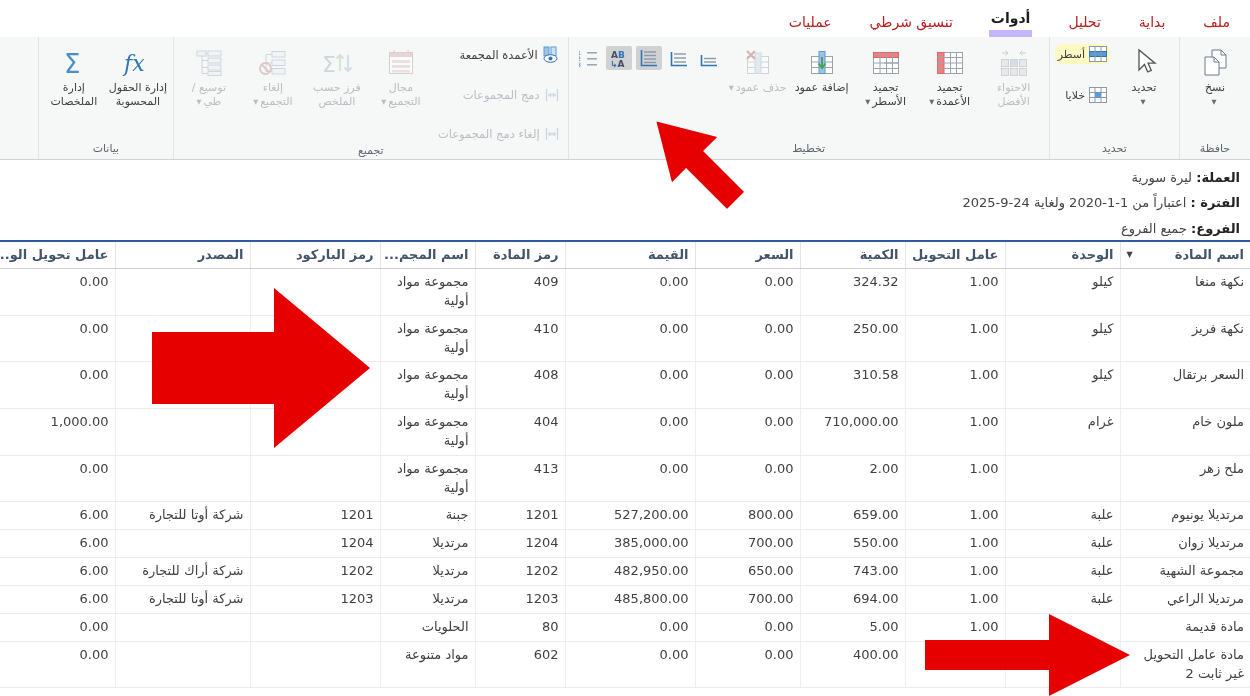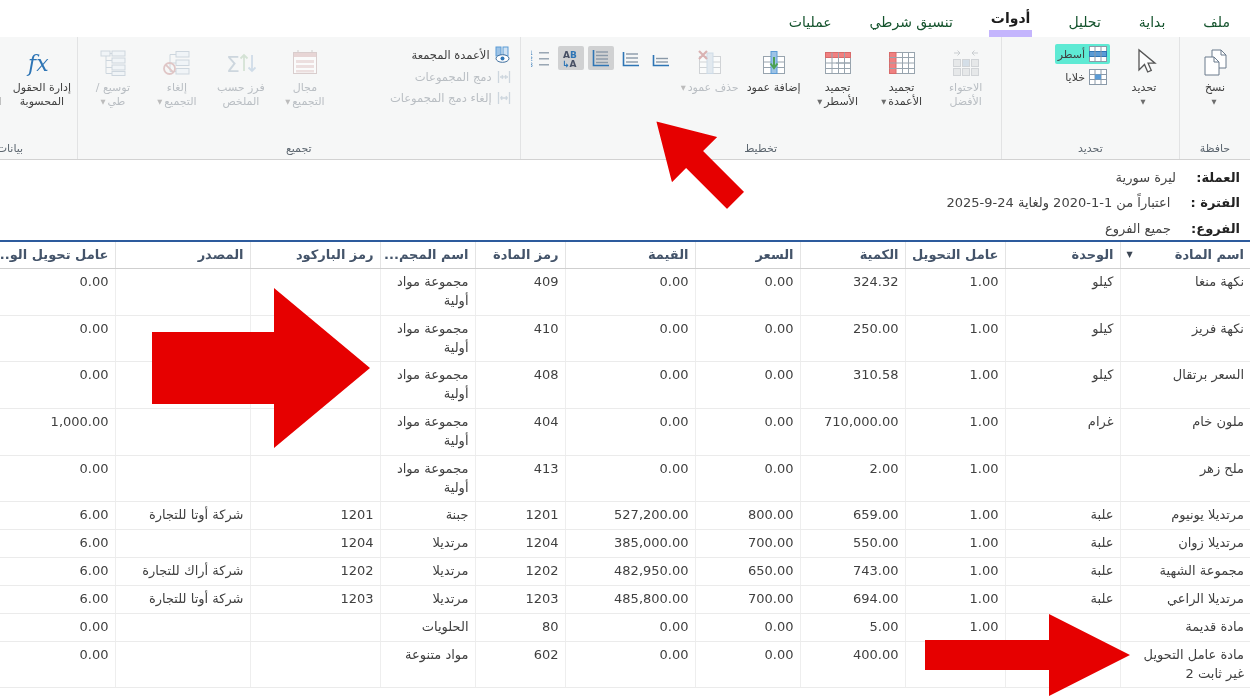--- a/index.html
+++ b/index.html
@@ -1,48 +1,48 @@
 <!DOCTYPE html>
 <html lang="ar" dir="rtl"><head>
 <meta charset="utf-8">
 <style>
   * { margin:0; padding:0; box-sizing:border-box; }
   html,body { width:1250px; height:696px; overflow:hidden; }
   body { font-family:"DejaVu Sans", sans-serif; background:#fff; color:#3f3f3f; direction:rtl; position:relative; }
 
   
   .tabbar { height:37px; background:#fff; display:flex; align-items:flex-end; gap:34px; padding:0 18px 0 0; }
-  .tab { font-size:14px; color:#14532d; padding:8px 2px 7px; cursor:default; white-space:nowrap; }
+  .tab { font-size:14px; color:#b91c1c; padding:8px 2px 7px; cursor:default; white-space:nowrap; }
   .tab.active { color:#1c1c1c; font-weight:bold; border-bottom:7px solid #c4b5fd; padding-bottom:4px; }
 
   
   .ribbon { height:123px; background:#f6f7f7; border-bottom:1px solid #d2d2d2; display:flex; align-items:stretch; }
   .rgroup { display:flex; flex-direction:column; border-left:1px solid #e2e3e4; }
   .gbody { flex:1; display:flex; align-items:flex-start; padding:5px 3px 0; }
   .glabel { text-align:center; font-size:11px; color:#5d6770; padding:1px 4px 4px; white-space:nowrap; }
   .bigbtn { width:64px; min-height:88px; display:flex; flex-direction:column; align-items:center; padding:3px 1px 2px; font-size:11px; line-height:1.25; text-align:center; border-radius:2px; cursor:default; }
   .bigbtn .ic { height:36px; display:flex; align-items:center; justify-content:center; }
   .bigbtn.hl { background:#d5d6d7; }
   .bigbtn.disabled, .smalllink.disabled, .smallbtn.disabled { color:#b9bec3; }
   .disabled svg { opacity:.5; filter:grayscale(35%); }
   .caret::after { content:"▼"; font-size:6.5px; color:#6d6d6d; margin-right:2px; vertical-align:1px; }
   .disabled .caret::after { color:#bcbcbc; }
-  .stack { display:flex; flex-direction:column; gap:3px; padding:2px 2px 0;margin-left:48px; }
+  .stack { display:flex; flex-direction:column; gap:21px; padding:2px 2px 0; }
   .smallbtn { display:flex; align-items:center; gap:4px; font-size:11px; padding:2px 3px; border-radius:2px; white-space:nowrap; }
-  .smallbtn.sel { background:#5eead4; }
+  .smallbtn.sel { background:#fef9c3;border-radius:7px; }
   .smalllink { display:flex; align-items:center; gap:4px; font-size:11.5px; padding:2px 3px; white-space:nowrap; }
   .cluster { display:flex; flex-direction:row; gap:4px; padding:4px 4px 0; }
   .crow { display:flex; gap:4px; justify-content:flex-start; }
   .tinybtn { width:26px; height:24px; display:flex; align-items:center; justify-content:center; border-radius:2px; }
   .tinybtn.sel { background:#d0d1d2; }
 
   
   .infobar { padding:5px 10px 0; background:#fff; }
   .inforow { font-size:13px; text-align:right; color:#444; line-height:1.95; }
-  .inforow b { color:#222;margin-left:16px; }
+  .inforow b { color:#222; }
 
   
   .tablewrap { position:absolute; top:240px; right:0; left:0; }
   table { border-collapse:collapse; table-layout:fixed; width:1250px; font-size:13px; }
   thead tr { border-top:2px solid #2d5b9d; }
   th { font-weight:600; color:#44546a; text-align:right; padding:5px 6px 6px; border-bottom:1px solid #cfcfcf; border-left:1px solid #e4e4e4; white-space:nowrap; overflow:hidden; background:#fff; }
   th .filterbtn { float:left; font-size:8px; color:#3c4654; padding-top:3px; }
   td { vertical-align:top; text-align:right; padding:4px 6px; border-bottom:1px solid #ebebeb; border-left:1px solid #eeeeee; color:#404040; line-height:1.45; overflow:hidden; }
   tr.tall { height:46px; }
   td:last-child, th:last-child { border-left:none; }

